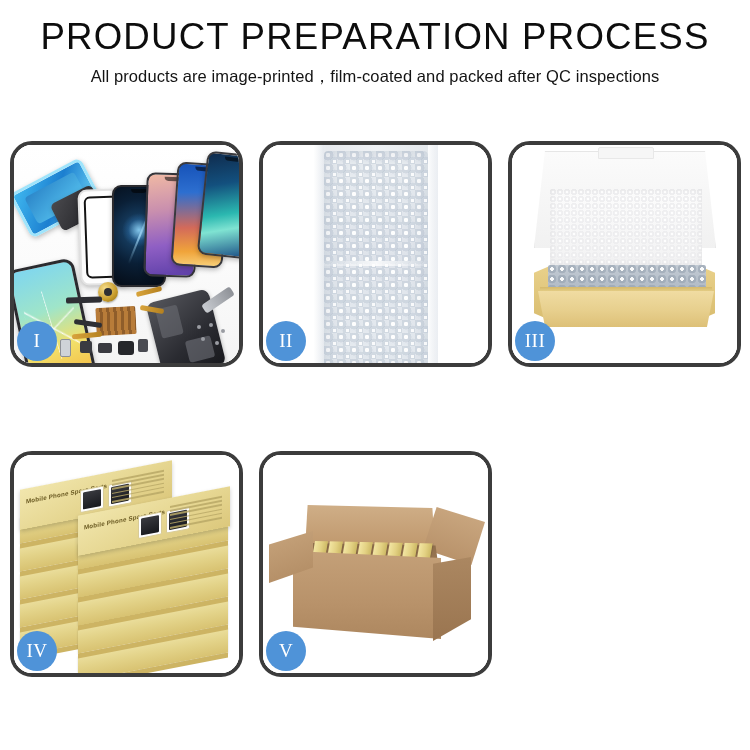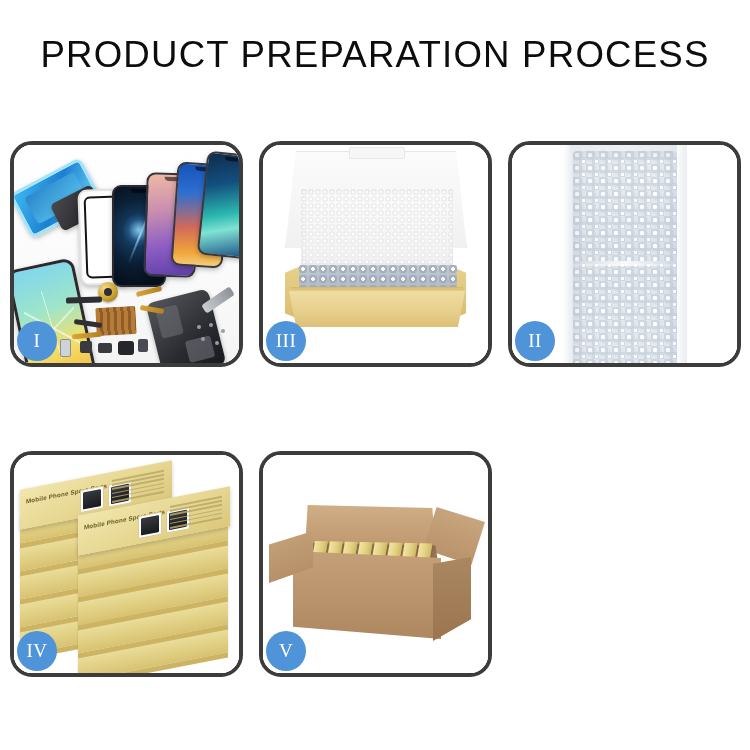--- a/index.html
+++ b/index.html
@@ -4,21 +4,21 @@
 <style>
   html,body{margin:0;padding:0;}
   body{
     width:750px;height:750px;background:#ffffff;
     font-family:"Liberation Sans","DejaVu Sans",sans-serif;
     overflow:hidden;position:relative;
   }
   .page{width:750px;height:750px;position:relative;}
 
   
-  .header{padding-top:34px;text-align:center;}
+  .header{padding-top:16px;text-align:center;}
   .title{
     font-size:37px;line-height:42px;font-weight:400;color:#0d0d0d;
     letter-spacing:1.2px;white-space:nowrap;
     transform:scaleX(.99);
   }
   .subtitle{
     margin-top:8px;font-size:16.5px;line-height:20px;color:#141414;
     font-weight:400;letter-spacing:.1px;white-space:nowrap;
   }
 
@@ -280,20 +280,21 @@
     background:radial-gradient(ellipse at 60% 40%,rgba(225,232,238,.7),transparent 70%);
     z-index:-1;}
 </style>
 </head>
 <body>
 
 <div class="page">
 
   <div class="header">
     <div class="title">PRODUCT PREPARATION PROCESS</div>
+    <div class="subtitle">All products are image-printed，film-coated and packed after QC inspections</div>
   </div>
 
   <div class="grid">
 
     <div class="panel">
       <div class="photo">
         <div class="p1bg"></div>
         <div class="phone ph-a"></div>
         <div class="phone ph-b"></div>
         <div class="phone ph-glass"></div>
@@ -332,43 +333,43 @@
           <i style="left:26px;top:6px"></i>
             <i style="left:6px;top:14px"></i>
           <i style="left:20px;top:18px"></i>
         </div>
       </div>
       <div class="badge">I</div>
     </div>
 
     <div class="panel">
       <div class="photo">
+        <div class="p2bg"></div>
+        <div class="wrapsheet"></div>
+        <div class="bubbles"></div>
+        <div class="wrapseal ws1"></div>
+        <div class="wrapedge we-l"></div>
+        <div class="wrapedge we-r"></div>
+      </div>
+      <div class="badge">II</div>
+    </div>
+
+    <div class="panel">
+      <div class="photo">
         <div class="p3bg"></div>
         <div class="lidback"></div>
         <div class="lidtab"></div>
         <div class="foam"></div>
         <div class="boxleftflap"></div>
         <div class="boxrightflap"></div>
         <div class="innerbw"></div>
         <div class="boxlip"></div>
         <div class="boxfront"></div>
       </div>
       <div class="badge">III</div>
-    </div>
-
-    <div class="panel">
-      <div class="photo">
-        <div class="p2bg"></div>
-        <div class="wrapsheet"></div>
-        <div class="bubbles"></div>
-        <div class="wrapseal ws1"></div>
-        <div class="wrapedge we-l"></div>
-        <div class="wrapedge we-r"></div>
-      </div>
-      <div class="badge">II</div>
     </div>
 
     <div class="panel">
       <div class="photo">
         <div class="p4bg"></div>
         <div class="stack">
           <div class="sbox sk bl5">
               <span class="side"></span>
             </div>
           <div class="sbox sk bl4">

